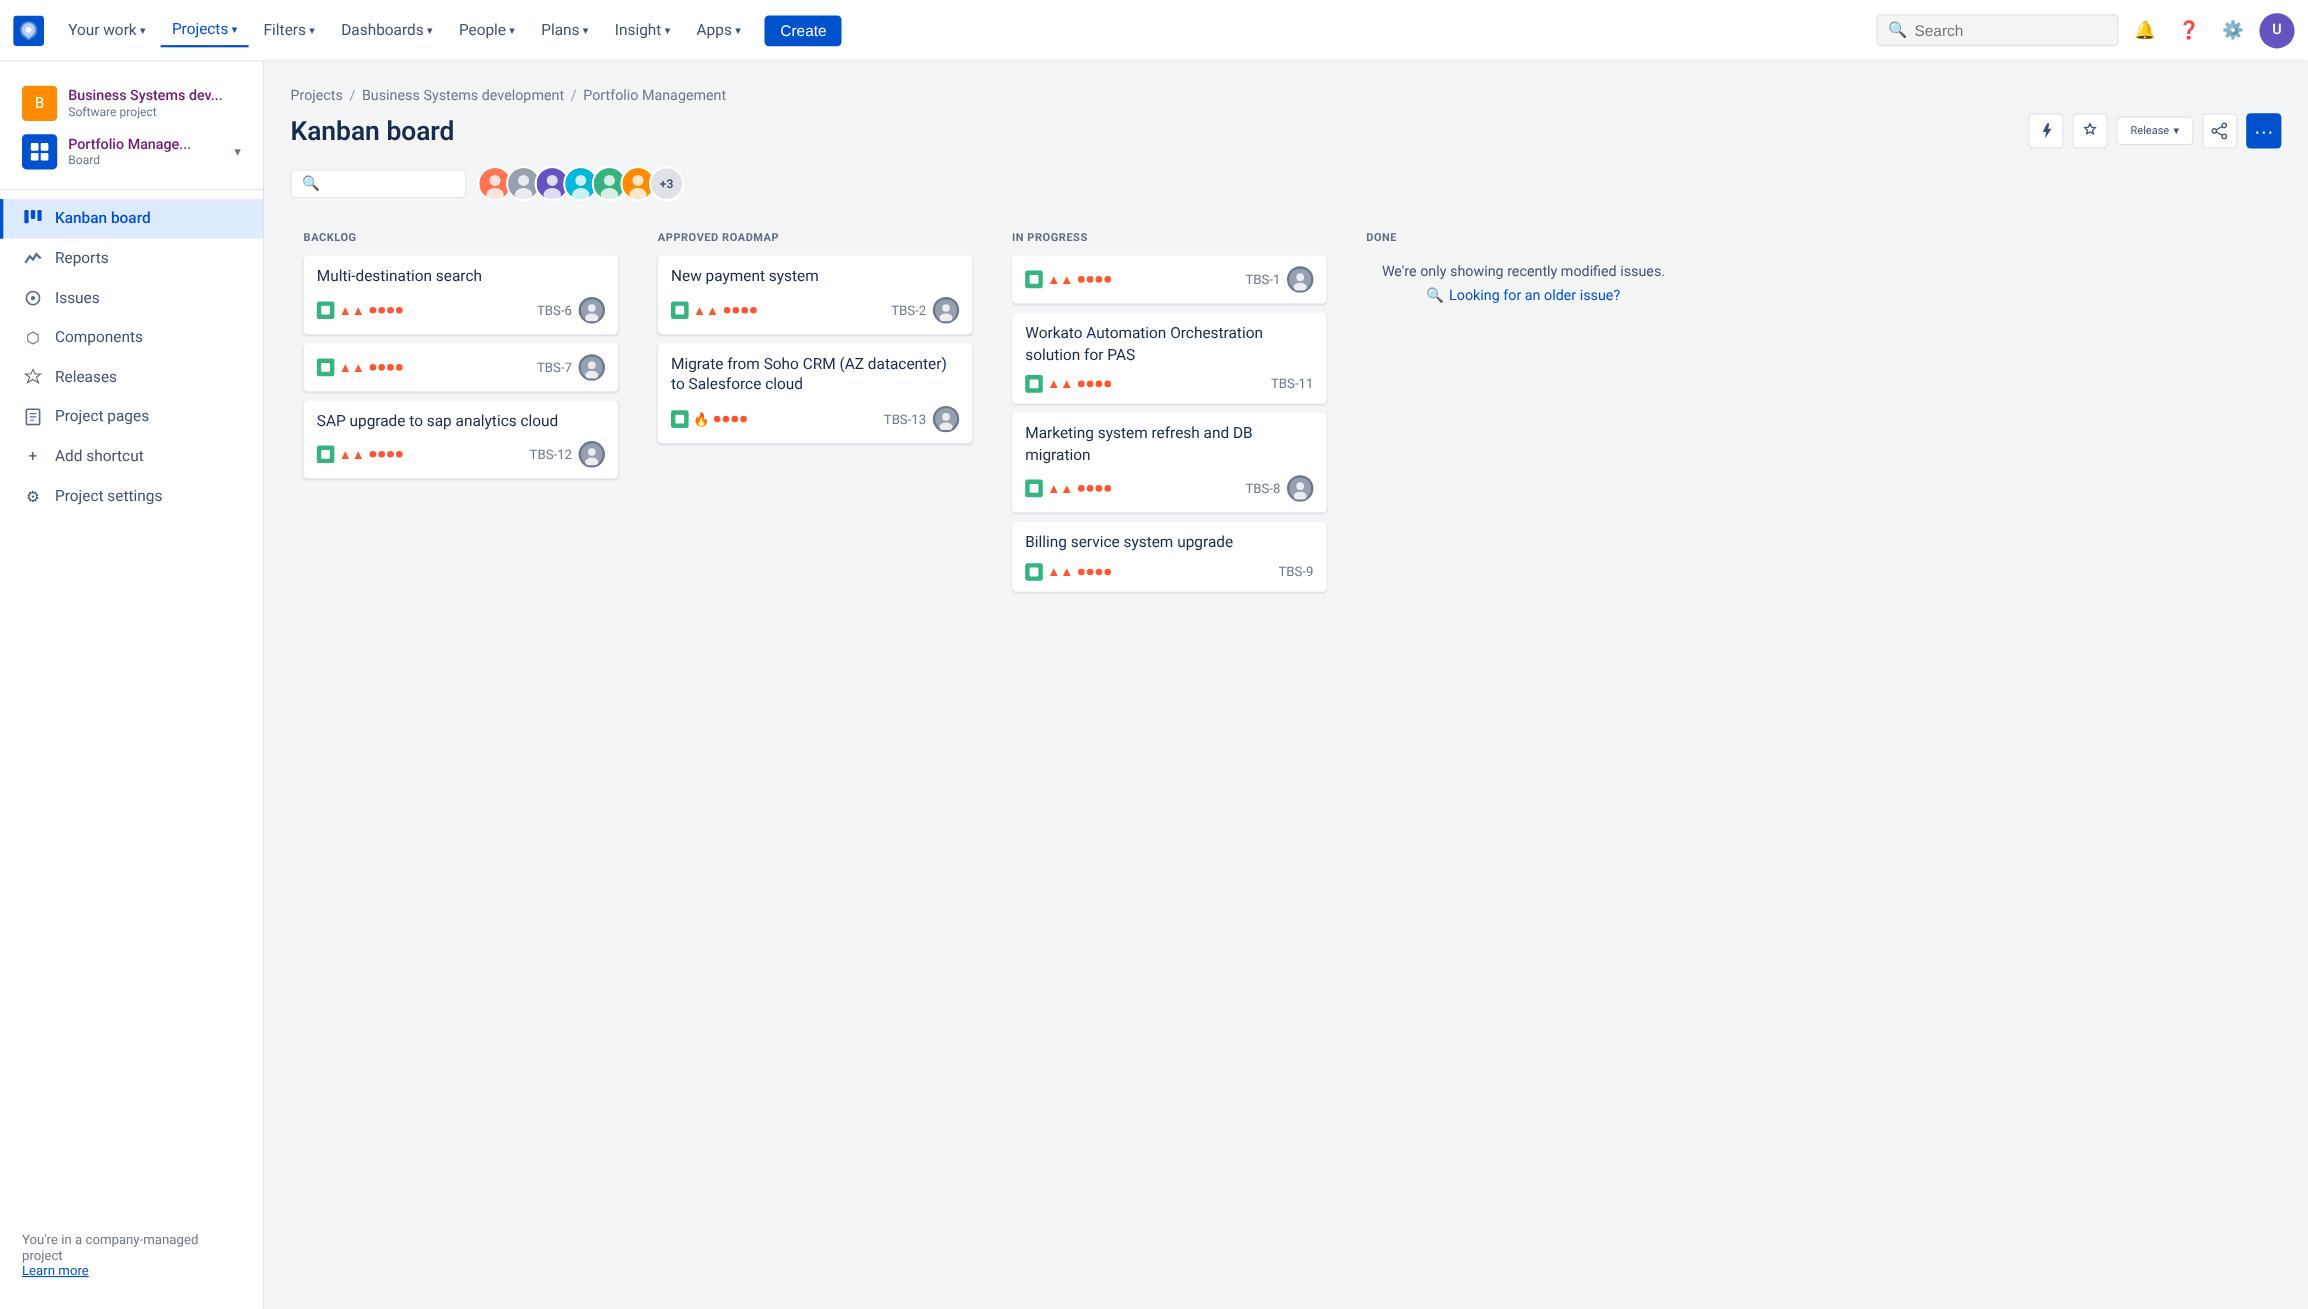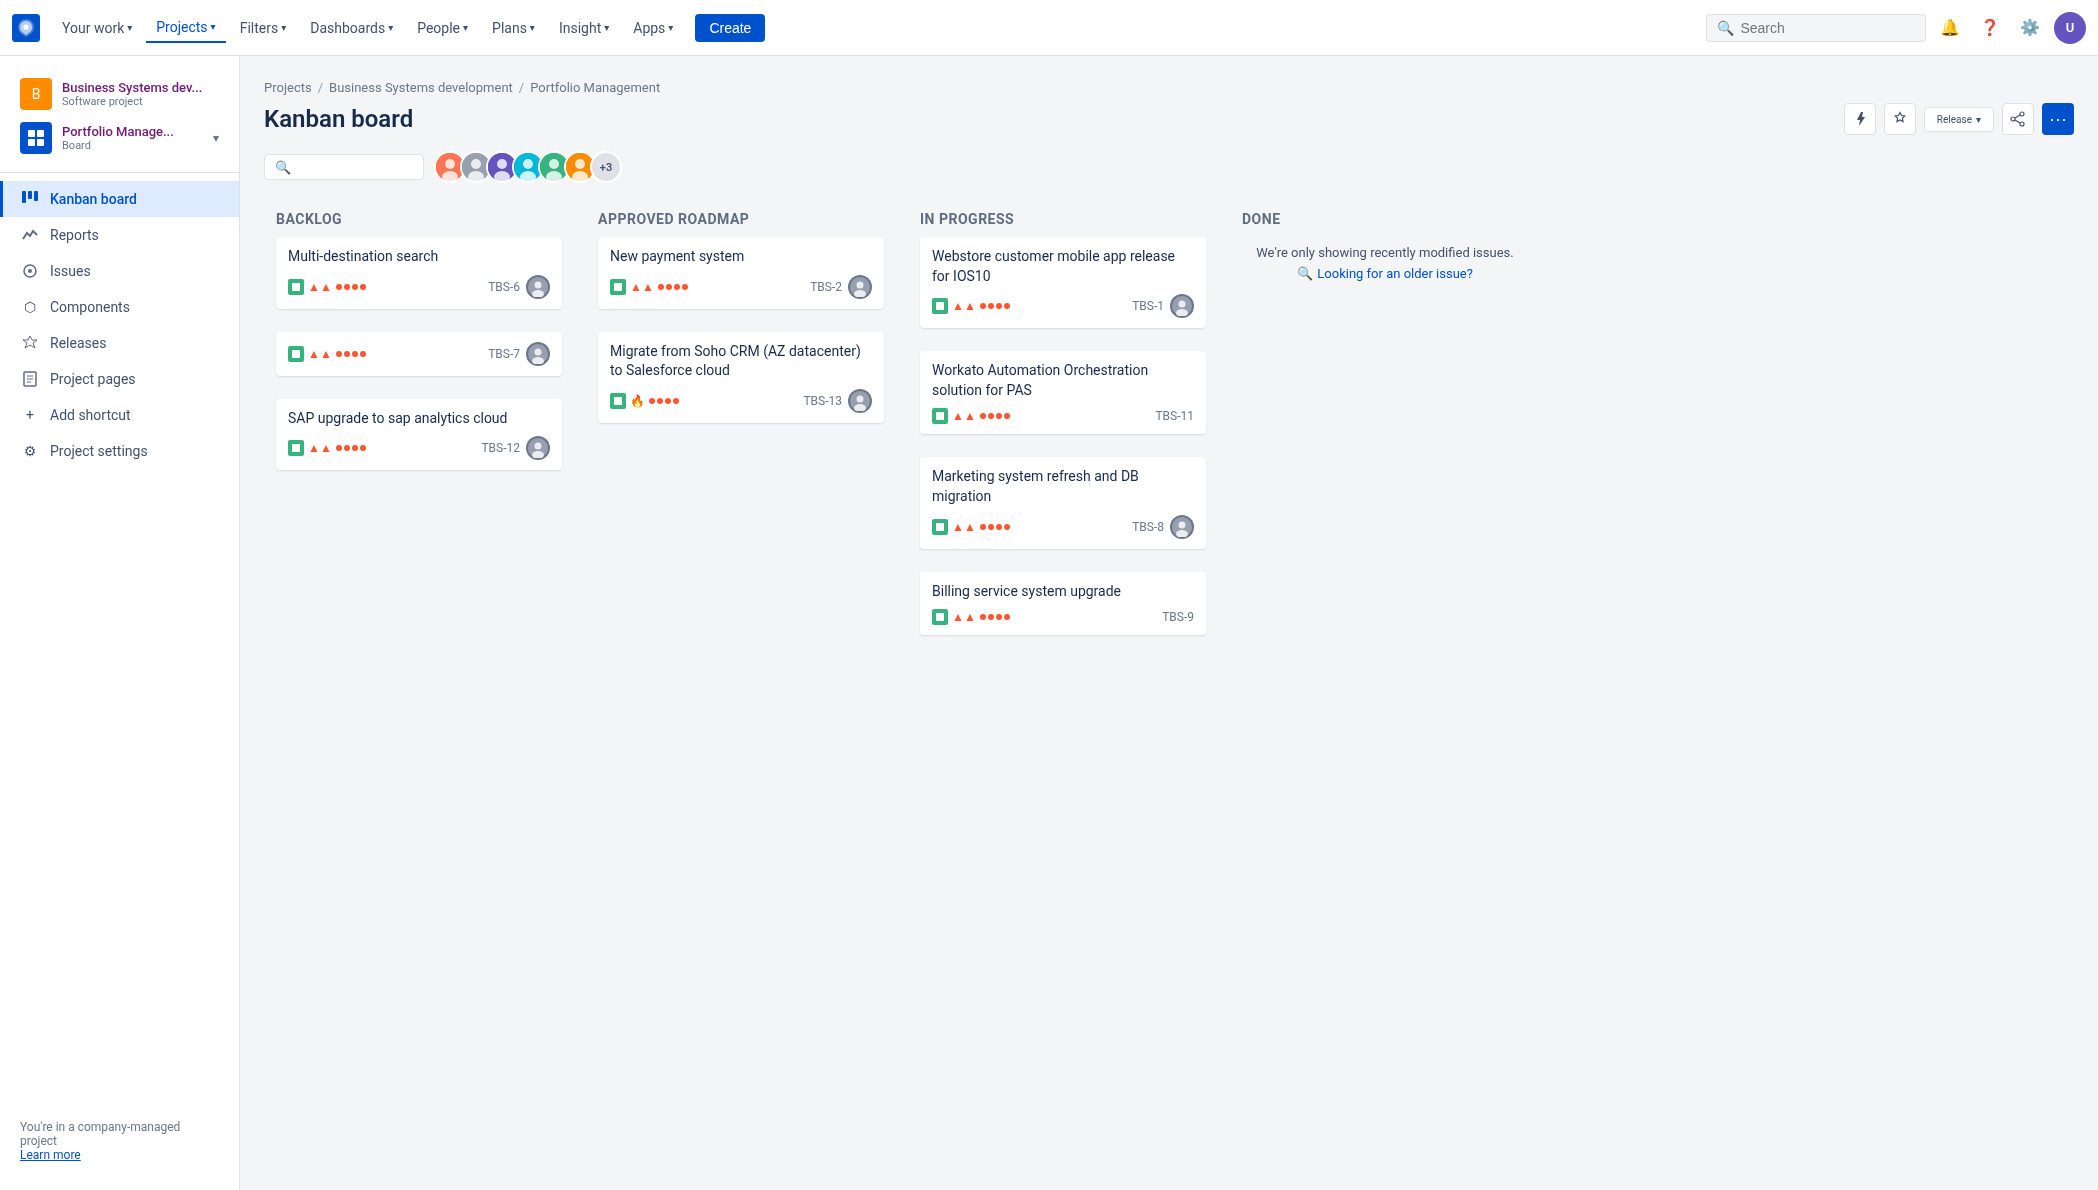--- a/index.html
+++ b/index.html
@@ -85,23 +85,23 @@
     .avatar-sm { width: 32px; height: 32px; border-radius: 50%; border: 2px solid #fff; margin-left: -6px; display: flex; align-items: center; justify-content: center; font-size: 11px; font-weight: 600; cursor: pointer; }
     .avatar-sm:first-child { margin-left: 0; }
     .avatar-count { background: #dfe1e6; color: #42526e; }
 
     
     .kanban-board { display: flex; gap: 12px; align-items: flex-start; }
     .kanban-column {
       background: #f4f5f7; border-radius: 4px; width: 310px; min-width: 310px;
       padding: 12px; flex-shrink: 0;
     }
-    .column-header { font-size: 14px; font-weight: 700; color: #5e6c84; text-transform: uppercase; letter-spacing: 0.5px; margin-bottom: 10px; }
+    .column-header { font-size: 10px; font-weight: 700; color: #5e6c84; text-transform: uppercase; letter-spacing: 0.5px; margin-bottom: 10px; }
     .kanban-card {
-      background: #fff; border-radius: 4px; padding: 10px 12px; margin-bottom: 23px;
+      background: #fff; border-radius: 4px; padding: 10px 12px; margin-bottom: 8px;
       box-shadow: 0 1px 2px rgba(9,30,66,0.12); cursor: pointer;
     }
     .card-title { font-size: 14px; color: #172b4d; margin-bottom: 8px; line-height: 1.4; }
     .card-footer { display: flex; align-items: center; justify-content: space-between; }
     .card-meta { display: flex; align-items: center; gap: 4px; }
     .card-icon { width: 16px; height: 16px; border-radius: 2px; display: flex; align-items: center; justify-content: center; font-size: 10px; }
     .icon-story { background: #36b37e; color: #fff; }
     .priority-icon { font-size: 12px; }
     .priority-high { color: #ff5630; }
     .dots { display: flex; gap: 2px; }
@@ -508,21 +508,20 @@
                   </svg>
               </div>
             </div>
           </div>
         </div>
       </div>
 
       <div class="kanban-column">
         <div class="column-header">IN PROGRESS</div>
         <div class="kanban-card">
-          <div class="card-title">Webstore customer mobile app release for IOS10</div>
           <div class="card-footer">
             <div class="card-meta">
               <div class="card-icon icon-story">
                 <svg width="10" height="10" viewBox="0 0 10 10">
                     <rect x="1" y="1" width="8" height="8" rx="1" fill="white"></rect>
                   </svg>
               </div>
               <span class="priority-icon priority-high">▲▲</span>
               <div class="dots">
                 <div class="dot"></div>

